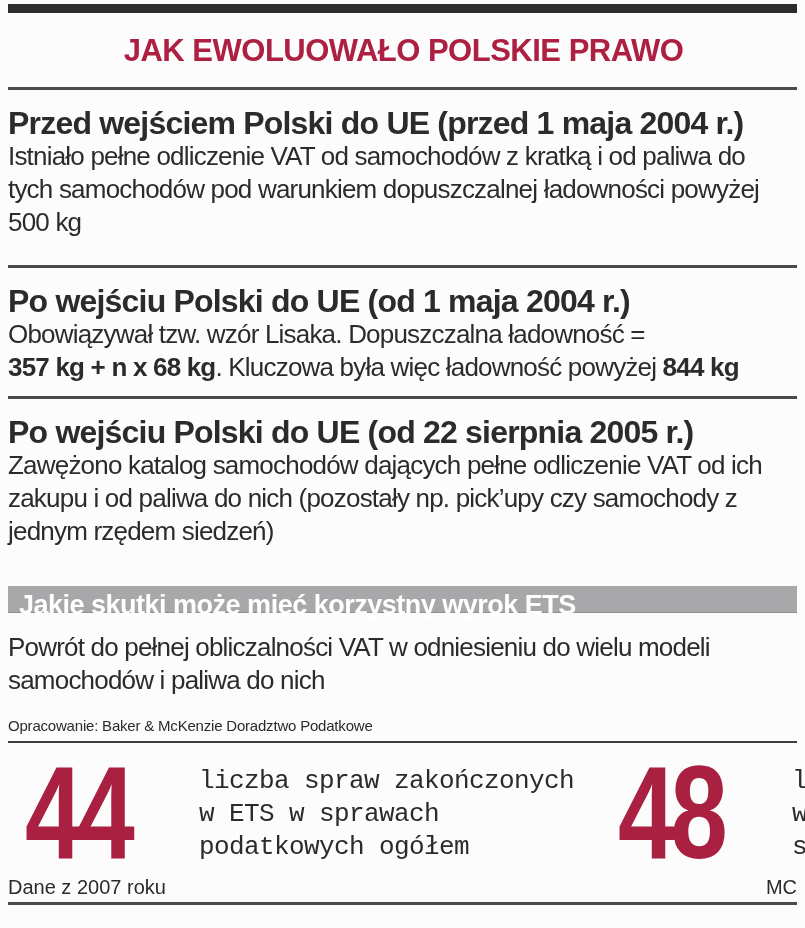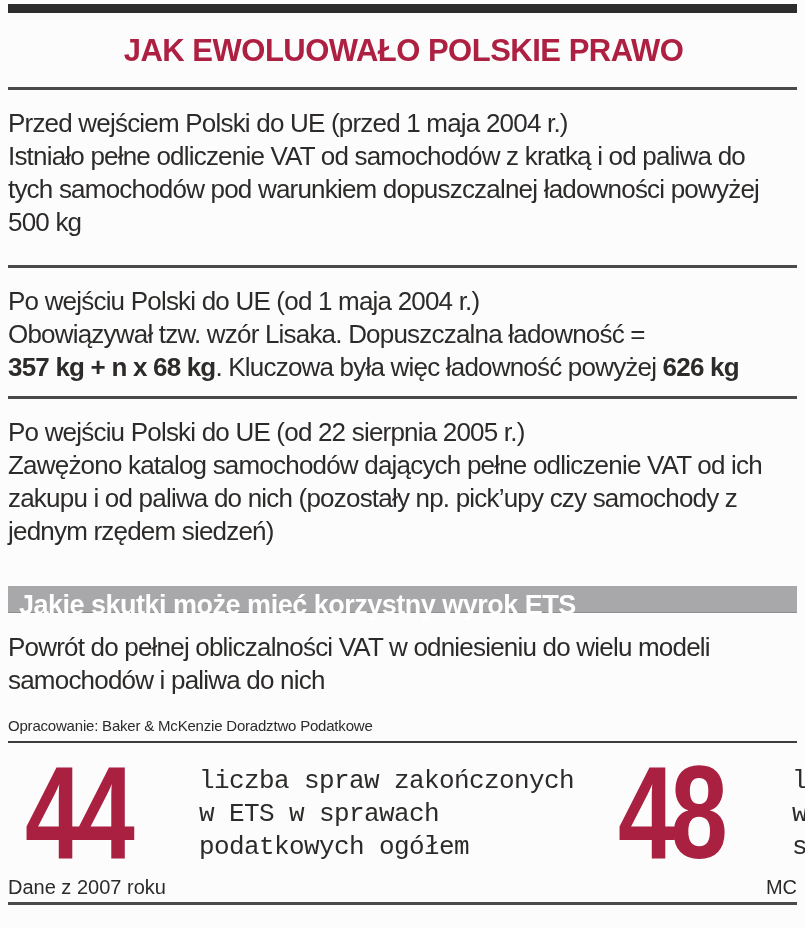--- a/index.html
+++ b/index.html
@@ -37,22 +37,22 @@
     background: #4a4a48;
   }
   .rule-1 { margin-top: 19px; }
   .rule-2 { margin-top: 26px; }
   .rule-3 { margin-top: 12px; }
   .rule-thin { height: 2px; margin-top: 6px; background: #3f3d3c; }
   .rule-bottom { height: 3px; margin-top: 6px; background: #4a4a48; }
 
   .section-heading {
     margin: 17px 0 0 0;
-    font-size: 26px;
-    font-weight: normal;
+    font-size: 32px;
+    font-weight: bold;
     line-height: 33px;
     letter-spacing: -0.8px;
     white-space: nowrap;
   }
   .body-line {
     font-size: 26px;
     line-height: 33px;
     letter-spacing: -0.8px;
     white-space: nowrap;
   }
@@ -136,21 +136,21 @@
     <div class="body-line">Istniało pełne odliczenie VAT od samochodów z kratką i od paliwa do</div>
     <div class="body-line">tych samochodów pod warunkiem dopuszczalnej ładowności powyżej</div>
     <div class="body-line">500 kg</div>
   </section>
 
   <div class="rule rule-2"></div>
 
   <section>
     <h2 class="section-heading">Po wejściu Polski do UE (od 1 maja 2004 r.)</h2>
     <div class="body-line">Obowiązywał tzw. wzór Lisaka. Dopuszczalna ładowność =</div>
-    <div class="body-line"><b>357 kg + n x 68 kg</b><span>. Kluczowa była więc ładowność powyżej </span><b>626 kg</b></div>
+    <div class="body-line"><b>357 kg + n x 68 kg</b><span>. Kluczowa była więc ładowność powyżej </span><b>844 kg</b></div>
   </section>
 
   <div class="rule rule-3"></div>
 
   <section>
     <h2 class="section-heading">Po wejściu Polski do UE (od 22 sierpnia 2005 r.)</h2>
     <div class="body-line">Zawężono katalog samochodów dających pełne odliczenie VAT od ich</div>
     <div class="body-line">zakupu i od paliwa do nich (pozostały np. pick’upy czy samochody z</div>
     <div class="body-line">jednym rzędem siedzeń)</div>
   </section>

